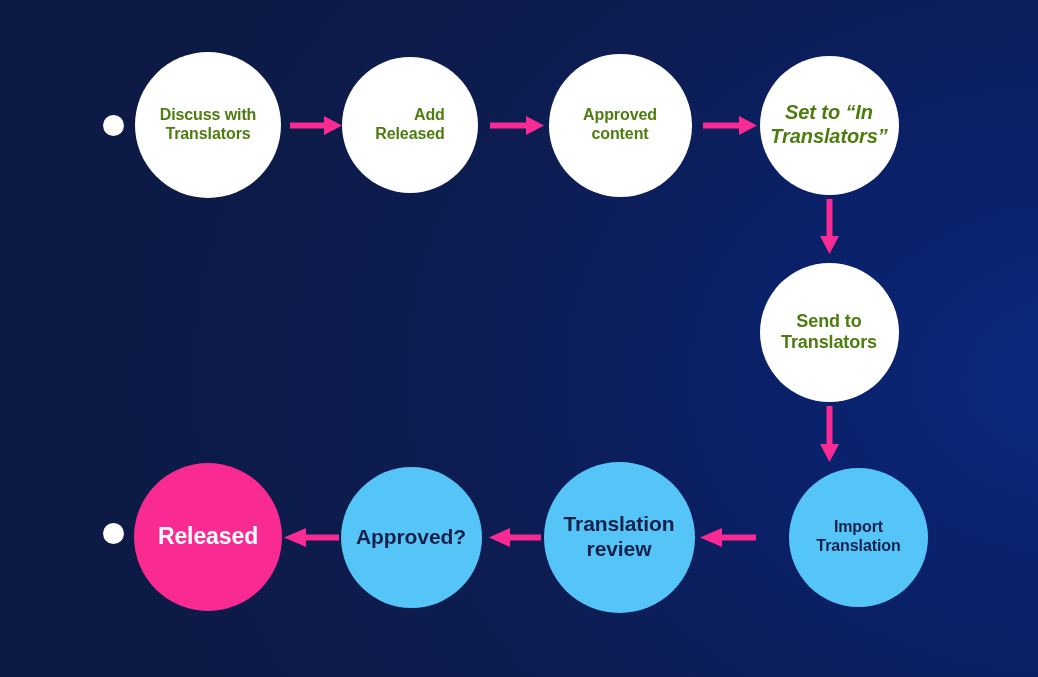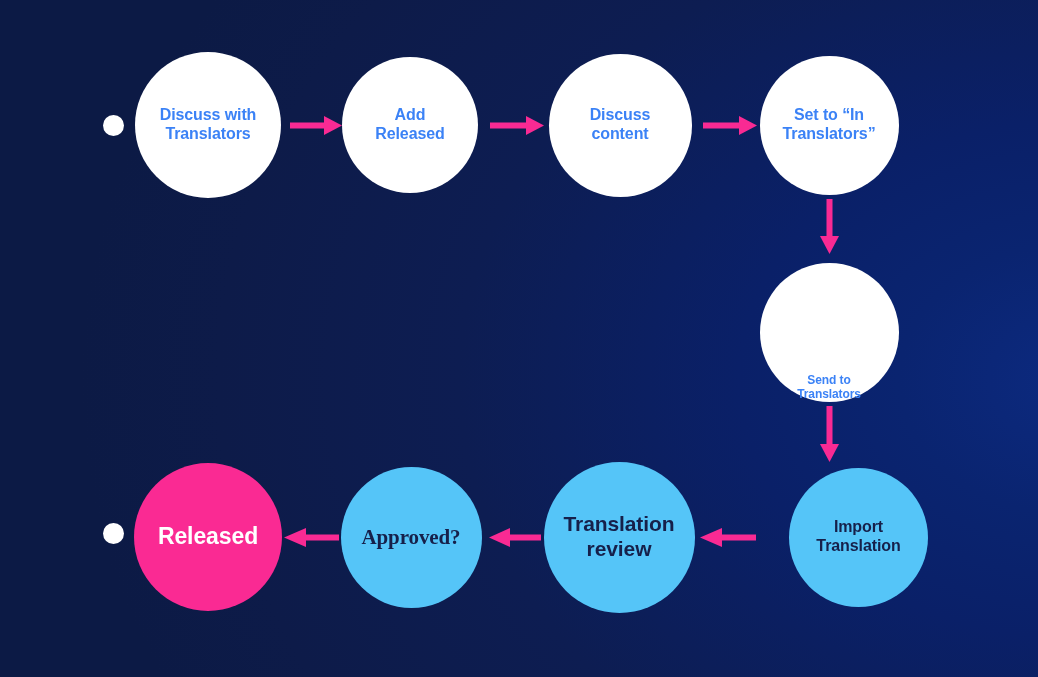--- a/index.html
+++ b/index.html
@@ -38,21 +38,21 @@
     align-items: center;
     justify-content: center;
     text-align: center;
     font-weight: bold;
     line-height: 1.18;
     letter-spacing: -0.1px;
     z-index: 3;
   }
   .node-label { display: block; padding: 0 6px; }
 
-  .node.white  { background: #ffffff; color: #3b82f6; }
+  .node.white  { background: #ffffff; color: #4d7c0f; }
   .node.blue   { background: #55c5f8; color: #16204a; }
   .node.pink   { background: #fa2a93; color: #ffffff; text-align: center; }
 
   
   .terminal-dot {
     position: absolute;
     width: 21px;
     height: 21px;
     border-radius: 50%;
     background: #ffffff;
@@ -127,63 +127,63 @@
     </svg>
   </div>
 
   <div class="node white" id="node-0" style="width: 146px; height: 146px; left: 135px; top: 52px; font-size: 16px;">
     <span class="node-label">
       <span>Discuss with</span><br>
       <span>Translators</span>
     </span>
   </div>
 
-  <div class="node white" id="node-1" style="width: 136px; height: 136px; left: 342px; top: 57px; font-size: 16px;">
+  <div class="node white" id="node-1" style="width: 136px; height: 136px; left: 342px; top: 57px; font-size: 16px; text-align: right;">
     <span class="node-label">
       <span>Add</span><br>
       <span>Released</span>
     </span>
   </div>
 
   <div class="node white" id="node-2" style="width: 143px; height: 143px; left: 548.5px; top: 53.5px; font-size: 16px;">
     <span class="node-label">
-      <span>Discuss</span><br>
+      <span>Approved</span><br>
       <span>content</span>
     </span>
   </div>
 
-  <div class="node white" id="node-3" style="width: 139px; height: 139px; left: 759.5px; top: 55.5px; font-size: 16px;">
+  <div class="node white" id="node-3" style="width: 139px; height: 139px; left: 759.5px; top: 55.5px; font-size: 20px; font-style: italic;">
     <span class="node-label">
       <span>Set to “In</span><br>
       <span>Translators”</span>
     </span>
   </div>
 
-  <div class="node white" id="node-4" style="width: 139px; height: 139px; left: 759.5px; top: 262.5px; font-size: 12px; align-items: flex-end;">
+  <div class="node white" id="node-4" style="width: 139px; height: 139px; left: 759.5px; top: 262.5px; font-size: 18px;">
     <span class="node-label">
       <span>Send to</span><br>
       <span>Translators</span>
     </span>
   </div>
 
   <div class="node blue" id="node-5" style="width: 139px; height: 139px; left: 789px; top: 467.5px; font-size: 16px;">
     <span class="node-label">
       <span>Import</span><br>
       <span>Translation</span>
     </span>
   </div>
 
   <div class="node blue" id="node-6" style="width: 151px; height: 151px; left: 543.5px; top: 461.5px; font-size: 21px;">
     <span class="node-label">
       <span>Translation</span><br>
       <span>review</span>
     </span>
   </div>
 
-  <div class="node blue" id="node-7" style="width: 141px; height: 141px; left: 340.5px; top: 466.5px; font-size: 21px; font-family: Liberation Serif, serif;">
+  <div class="node blue" id="node-7" style="width: 141px; height: 141px; left: 340.5px; top: 466.5px; font-size: 21px;">
     <span class="node-label">
       <span>Approved?</span>
     </span>
   </div>
 
   <div class="node pink" id="node-8" style="width: 148px; height: 148px; left: 134px; top: 463px; font-size: 23px;">
     <span class="node-label">
       <span>Released</span>
     </span>
   </div>

